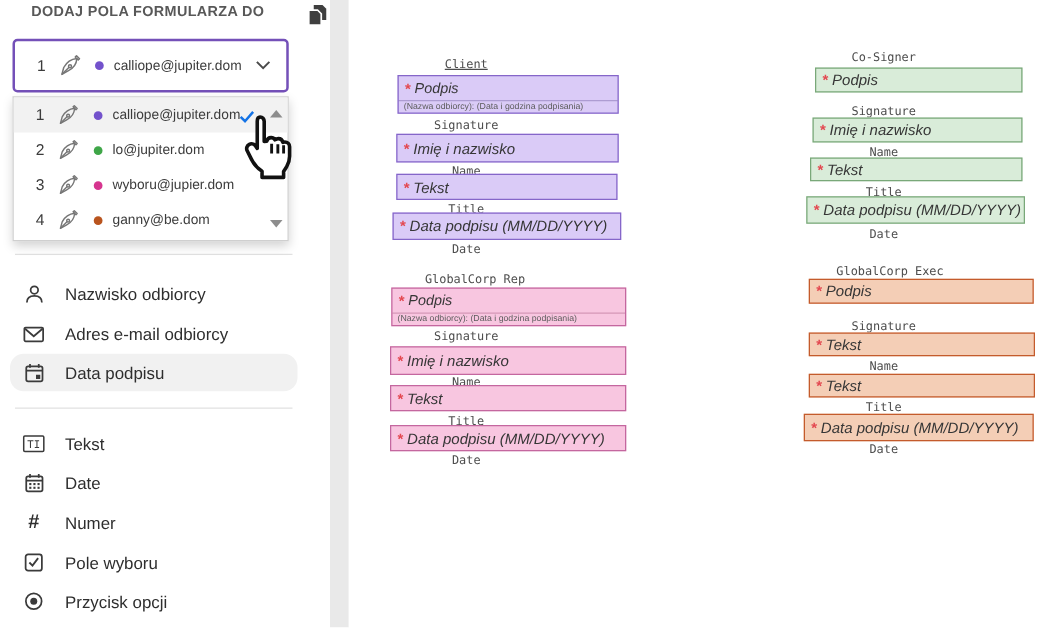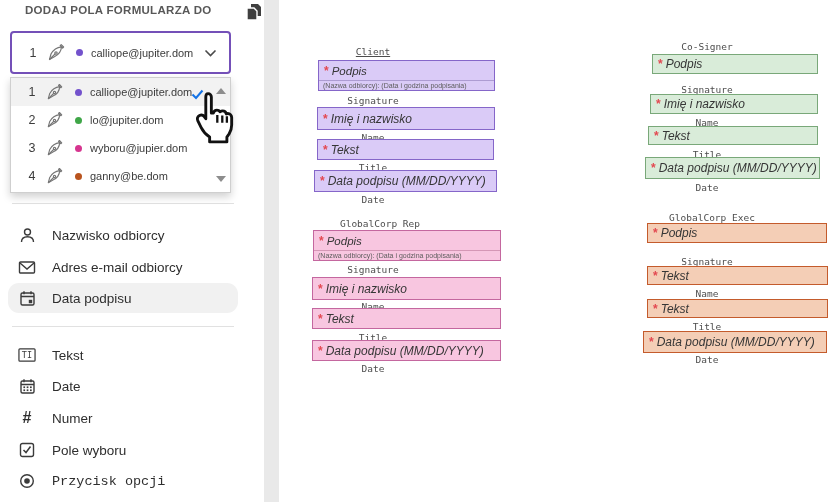--- a/index.html
+++ b/index.html
@@ -243,21 +243,21 @@
   <div class="sb-item" style="top:435px;">
     <span class="ic">
         <svg width="16" height="16" viewBox="0 0 16 16">
           <rect x="1.5" y="1.5" width="13" height="13" rx="2" fill="none" stroke="#3b3b3b" stroke-width="1.4"></rect>
           <polyline points="4.5,8 7,10.5 11.5,4.5" fill="none" stroke="#3b3b3b" stroke-width="1.5"></polyline>
         </svg>
       </span>
     <span class="lbl">Pole wyboru</span>
   </div>
 
-  <div class="sb-item" style="top:466px;font-family:Liberation Mono, monospace;">
+  <div class="sb-item" style="top:466px;">
     <span class="ic">
         <svg width="16" height="16" viewBox="0 0 16 16">
           <circle cx="8" cy="8" r="6.3" fill="none" stroke="#3b3b3b" stroke-width="1.4"></circle>
           <circle cx="8" cy="8" r="2.8" fill="#3b3b3b"></circle>
         </svg>
       </span>
     <span class="lbl">Przycisk opcji</span>
   </div>
 
   <div class="gtitle" style="left:318px;top:46px;width:110px;text-decoration:underline;">Client</div>

